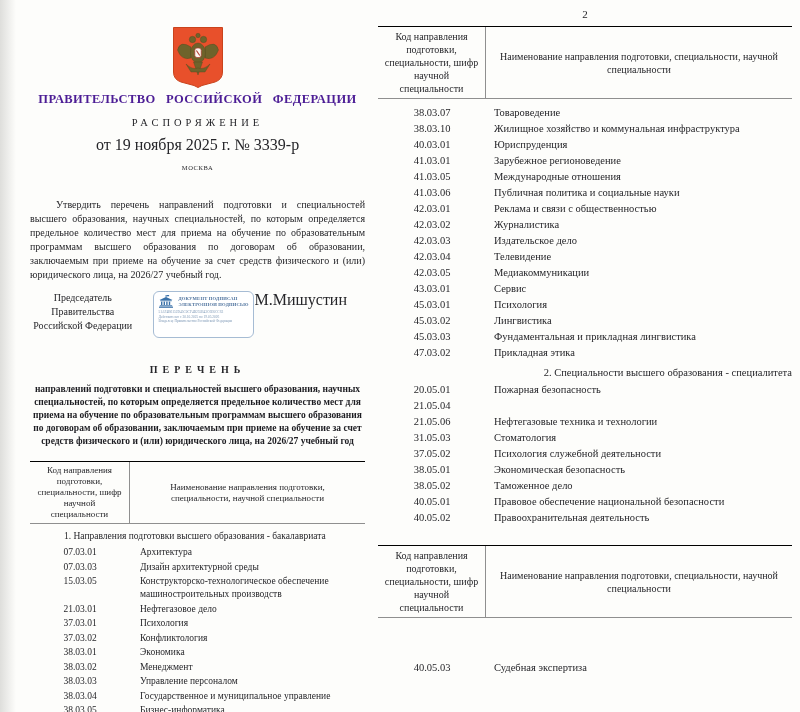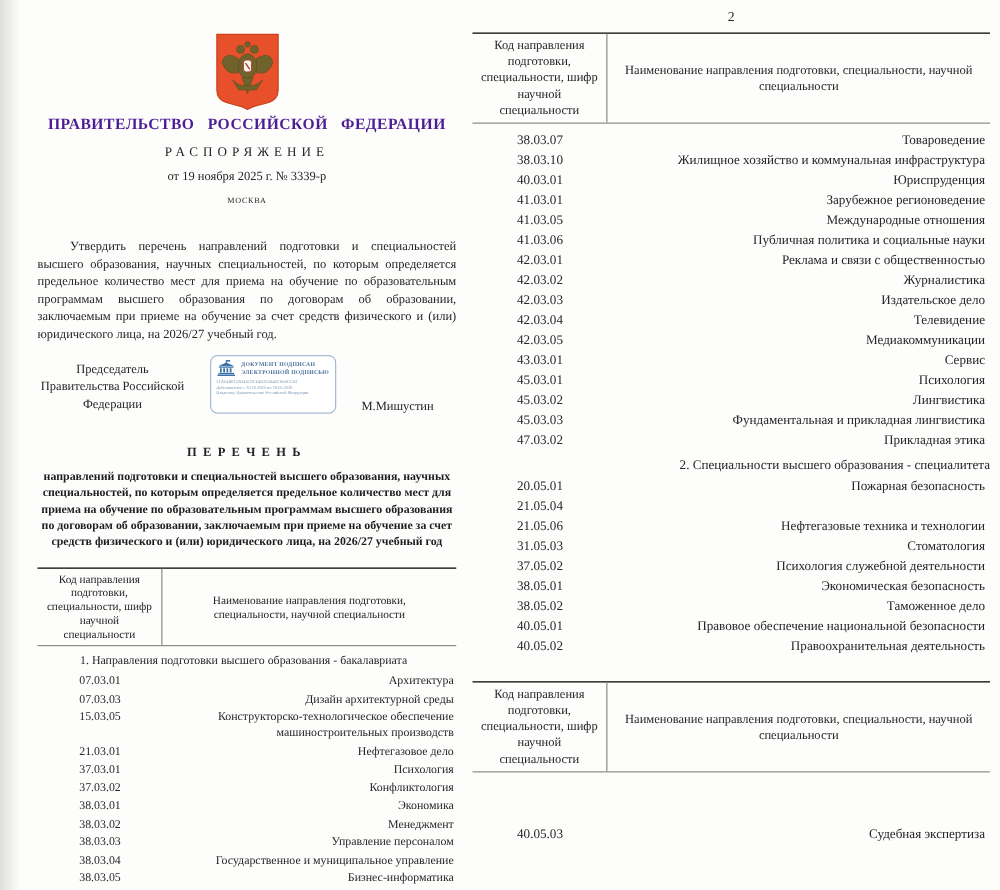--- a/index.html
+++ b/index.html
@@ -20,41 +20,41 @@
   .page-left  { position:absolute; left:30px;  top:0; width:335px; height:712px; }
   .page-right { position:absolute; left:378px; top:0; width:414px; height:712px; }
 
   
   .emblem { width:52px; height:62px; margin:26px auto 4px; display:block; }
   .org-title {
     text-align:center; font-weight:bold; font-size:12.5px;
     letter-spacing:0.4px; word-spacing:7px; margin-top:4px; color:#4c1d95;
   }
   .doc-type { text-align:center; font-size:10.5px; letter-spacing:4px; margin-top:10px; }
-  .doc-date { text-align:center; font-size:10px; margin-top:8px; }
+  .doc-date { text-align:center; font-size:16px; margin-top:8px; }
   .doc-city { text-align:center; font-size:6.5px; letter-spacing:0.6px; margin-top:10px; }
 
   .decree-par {
     margin-top:27px; font-size:10px; line-height:14px;
     text-align:justify; text-indent:26px;
   }
 
   
-  .sig-row { display:flex; align-items:flex-end; margin-top:9px; padding-right:18px; }
+  .sig-row { display:flex; align-items:flex-start; margin-top:9px; padding-right:18px; }
   .sig-title { width:120px; text-align:center; font-size:10px; line-height:14px; }
   .stamp {
     width:101px; height:47px; margin-left:18px; flex:none;
     border:1px solid #a6bcd4; border-radius:6px; background:#fff;
     padding:3px 4px 2px 4px;
   }
   .stamp-head { display:flex; align-items:center; }
   .stamp-bldg { width:17px; height:13px; flex:none; margin-right:3px; }
   .stamp-head-text { font-size:4.6px; line-height:5.4px; color:#4a6f9b; font-weight:bold; letter-spacing:0.2px; }
   .stamp-lines { margin-top:2px; font-size:3.5px; line-height:4.6px; color:#7c97b5; }
-  .sig-name { flex:1; text-align:right; font-size:10px; }
+  .sig-name { flex:1; text-align:right; font-size:16px; }
 
   
   .annex-title { text-align:center; font-weight:bold; font-size:10px; letter-spacing:5px; margin-top:26px; }
   .annex-sub  { text-align:center; font-weight:bold; font-size:9.5px; line-height:13px; margin-top:8px; color:#1d1d22; }
 
   
   .thead {
     display:flex; border-top:1px solid #000000; border-bottom:1px solid #8f8f8f;
   }
   .thead-col1 {
@@ -74,21 +74,21 @@
   .page-right .thead-cont { margin-top:21px; }
 
   
   .section-line { font-size:9.5px; }
   .page-left  .section-line { margin:7px 0 5px 34px; }
   .page-right .section-line { font-size:10.5px; margin:7px 0 6px 30px;text-align:right; }
 
   .trows { }
   .trow { display:flex; }
   .trow-code { text-align:center; flex:none; }
-  .trow-name { flex:1;text-align:right; }
+  .trow-name { flex:1; }
   .page-left  .trows { margin-top:0; }
   .page-left  .trow { font-size:9.5px; line-height:13px; margin-bottom:1.5px; }
   .page-left  .trow-code { width:100px; }
   .page-left  .trow-name { padding-left:10px; padding-right:2px; }
   .page-right .trow { font-size:10.5px; line-height:12.5px; margin-bottom:3.5px; }
   .page-right .trow-code { width:108px; }
   .page-right .trow-name { padding-left:8px; padding-right:4px; }
   .page-right .trows-cont .trow { margin-bottom:7px;margin-top:44px; }
   .page-right .trows-top { margin-top:8px; }
   .page-right .trows-spec { }

